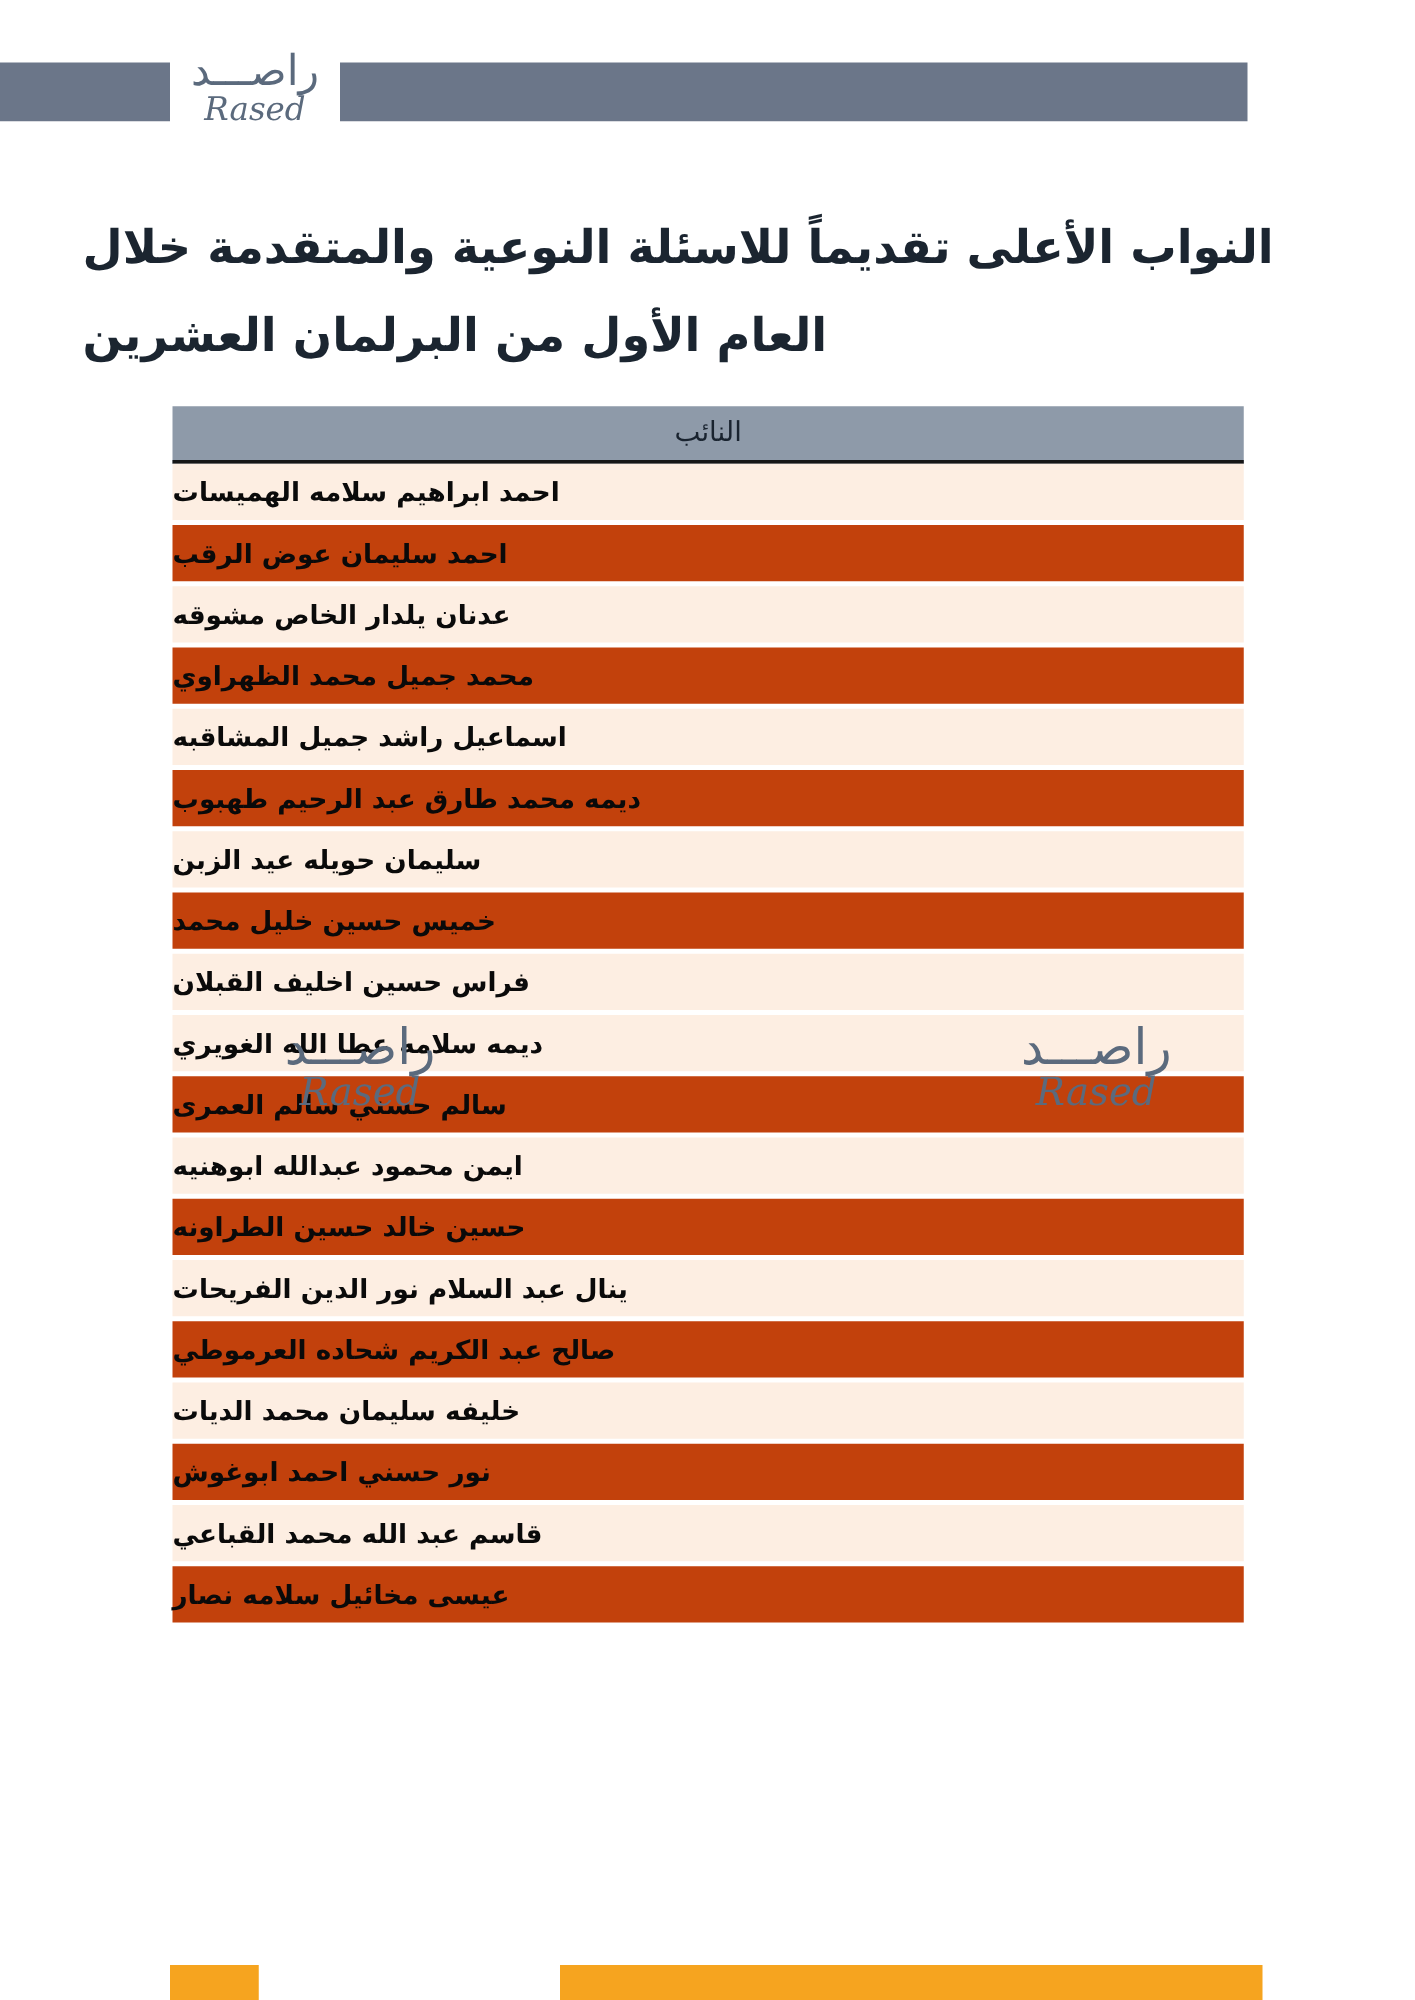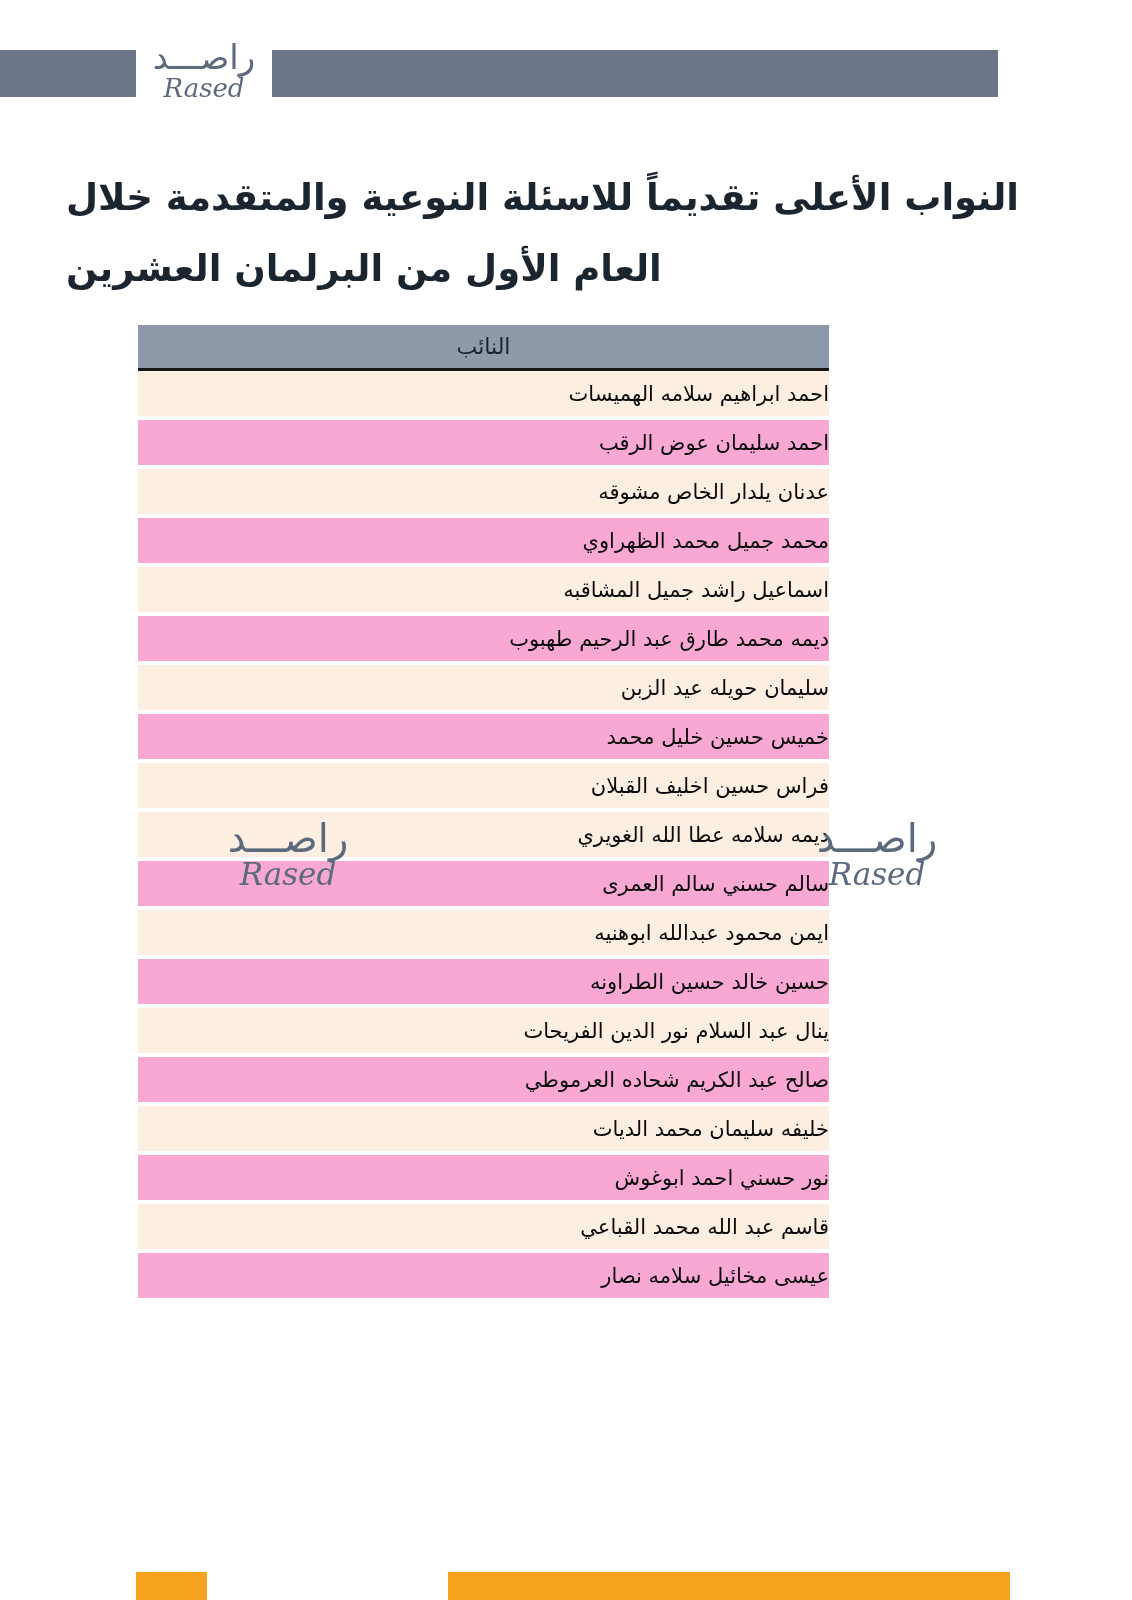--- a/index.html
+++ b/index.html
@@ -58,45 +58,46 @@
     font-weight: bold;
     font-size: 37px;
     line-height: 71px;
     color: #1b2530;
   }
 
   
   .mp-table {
     position: absolute;
     left: 138px; top: 325px;
-    width: 691px;
+    width: 857px;
   }
   .thead {
     height: 43px;
     background: #8e9aa9;
     border-bottom: 3px solid #161616;
     display: flex;
     align-items: center;
     justify-content: center;
     direction: rtl;
     font-size: 22px;
     color: #19232f;
   }
   .row {
     height: 45px;
     margin-bottom: 4px;
     display: flex;
     align-items: center;
-    justify-content: flex-start;
+    justify-content: flex-end;
     direction: rtl;
     font-size: 21px;
     color: #0a0a0a;
+    font-weight: bold;
   }
   .row-peach { background: #fdeee2; }
-  .row-gray  { background: #f9a8d4; padding-left: 39px; }
+  .row-gray  { background: #c2410c; }
 
   
   .watermark {
     position: absolute;
     top: 820px;
     width: 200px;
     text-align: center;
     color: #5b6a7d;
     z-index: 3;
   }

